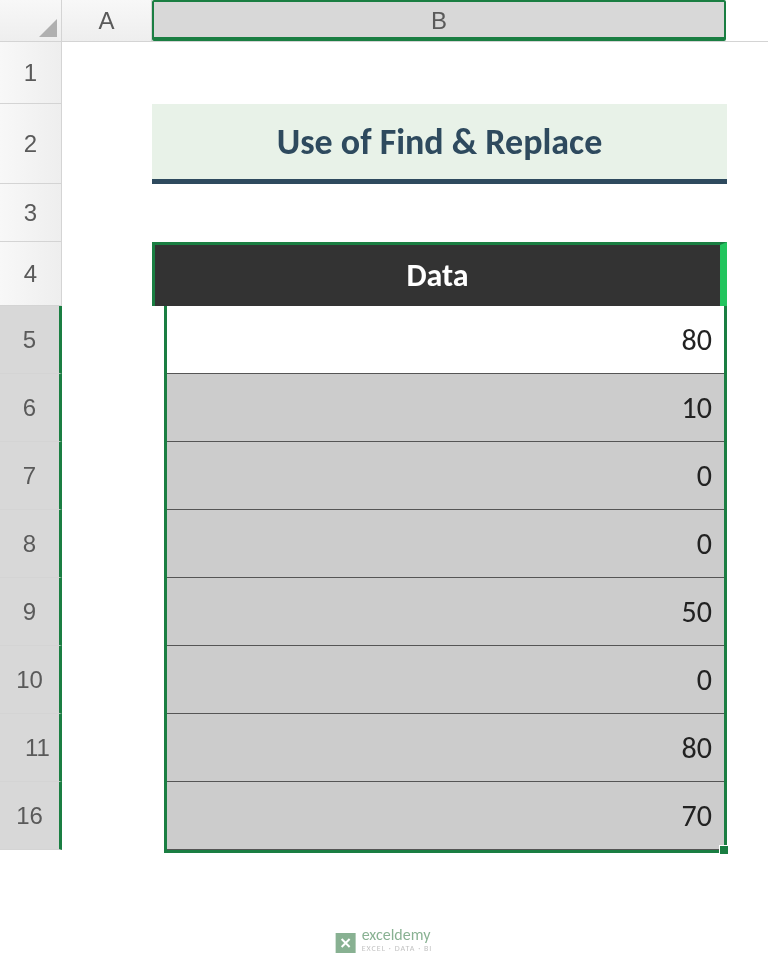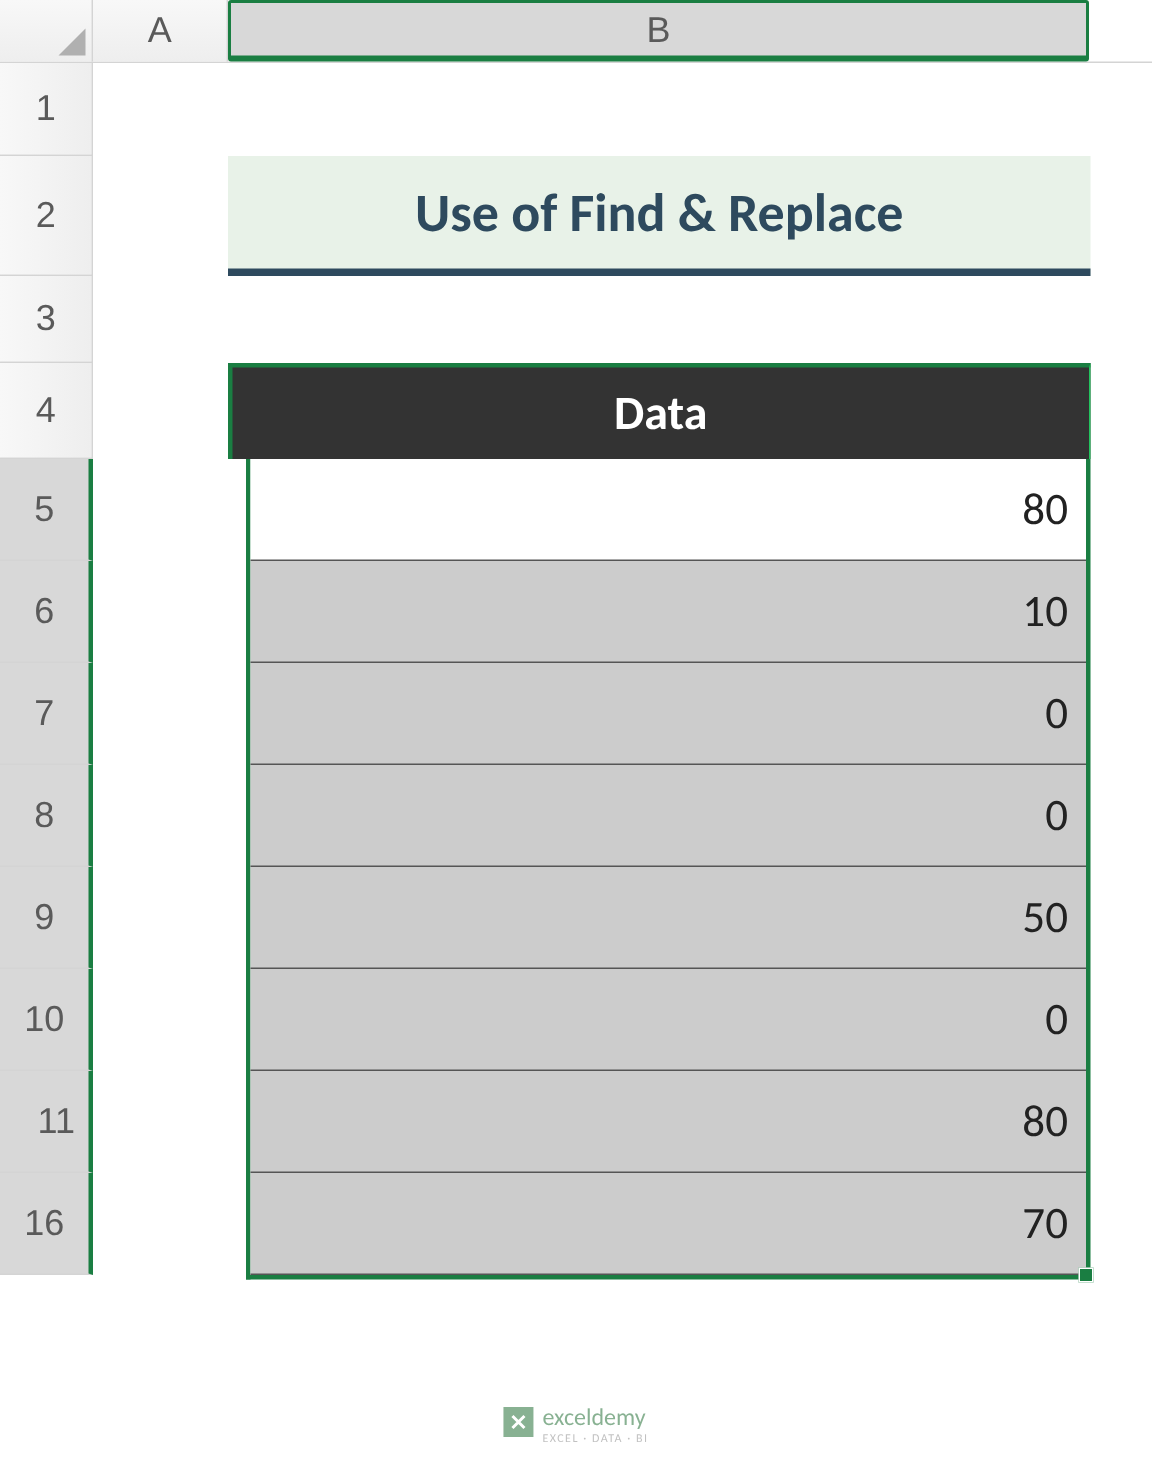--- a/index.html
+++ b/index.html
@@ -139,21 +139,21 @@
       height: 64px;
       background: #333333;
       color: #ffffff;
       font-size: 32px;
       font-weight: bold;
       display: flex;
       align-items: center;
       justify-content: center;
       border-top: 3px solid #1a7e42;
       border-left: 3px solid #1a7e42;
-      border-right: 1px solid #22c55e;
+      border-right: 7px solid #22c55e;
     }
     .data-cells {
       border-left: 3px solid #1a7e42;
       border-right: 3px solid #1a7e42;
       border-bottom: 3px solid #1a7e42;
       position: relative;
       margin-left: 12px;
     }
     .data-cell {
       height: 68px;
@@ -177,25 +177,25 @@
       position: absolute;
       right: -5px;
       bottom: -5px;
       width: 10px;
       height: 10px;
       background: #1a7e42;
       border: 1px solid white;
     }
     .watermark {
       position: absolute;
-      bottom: 12px;
+      bottom: 23px;
       left: 50%;
       transform: translateX(-50%);
       display: flex;
-      align-items: flex-start;
+      align-items: flex-end;
       gap: 6px;
       opacity: 0.6;
     }
     .watermark-icon {
       width: 20px;
       height: 20px;
       background: #3a7e4a;
       display: flex;
       align-items: center;
       justify-content: center;

